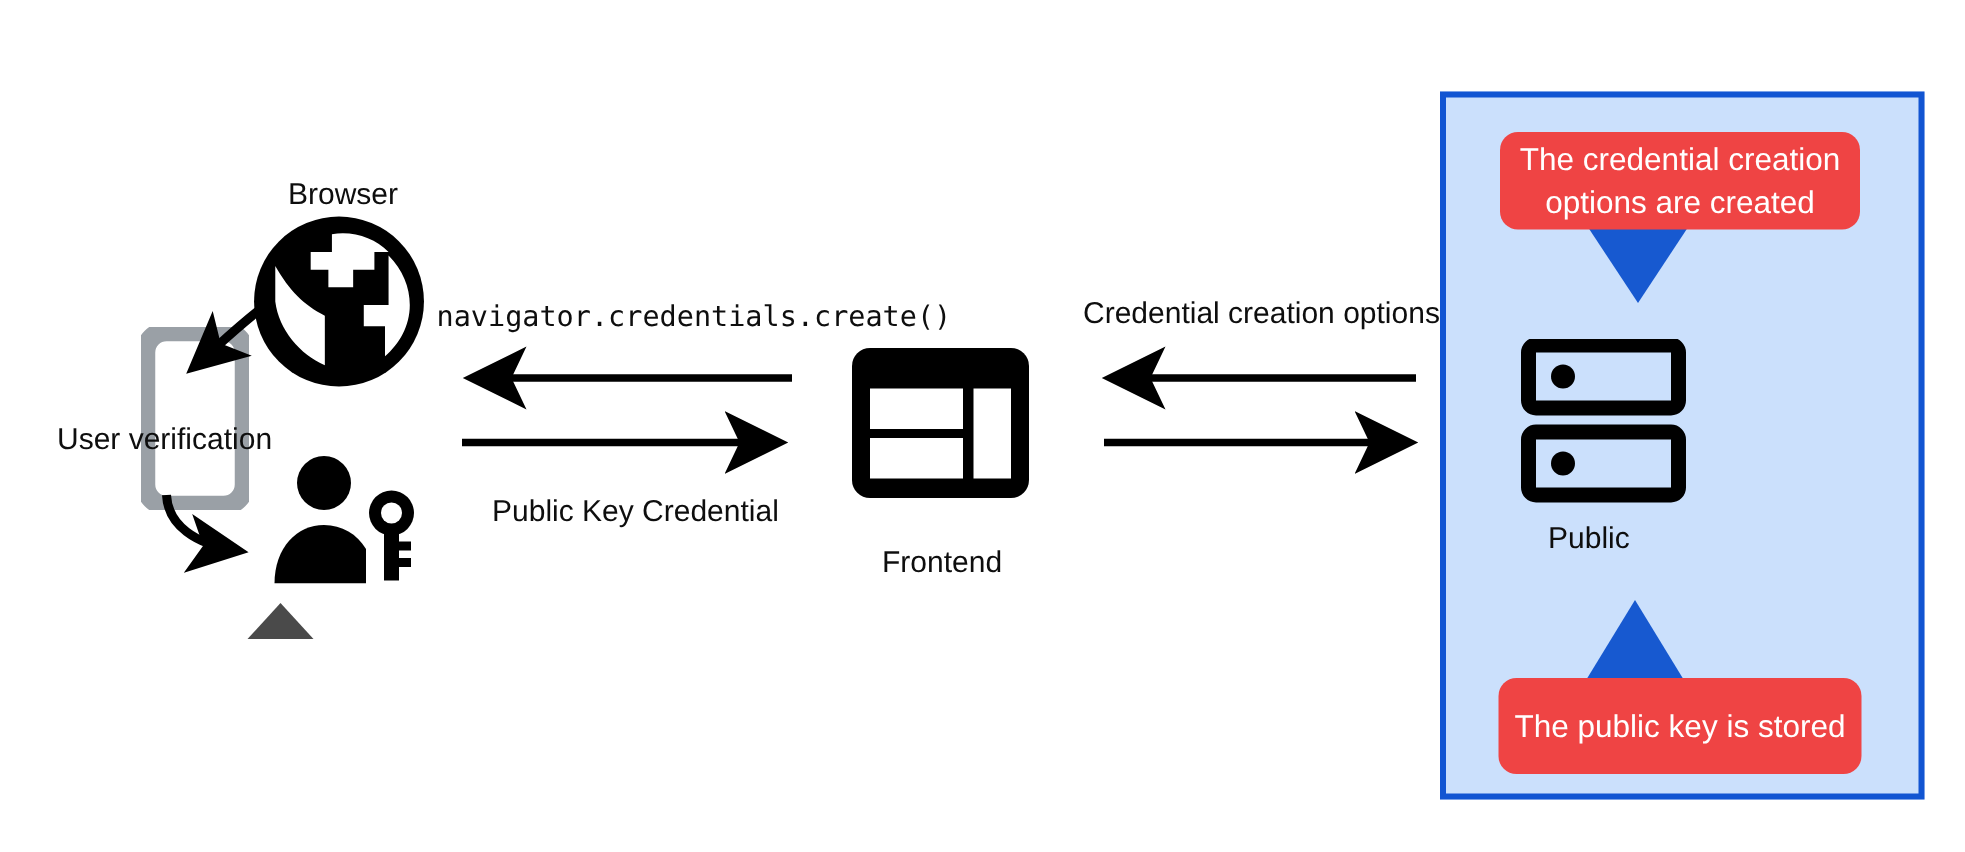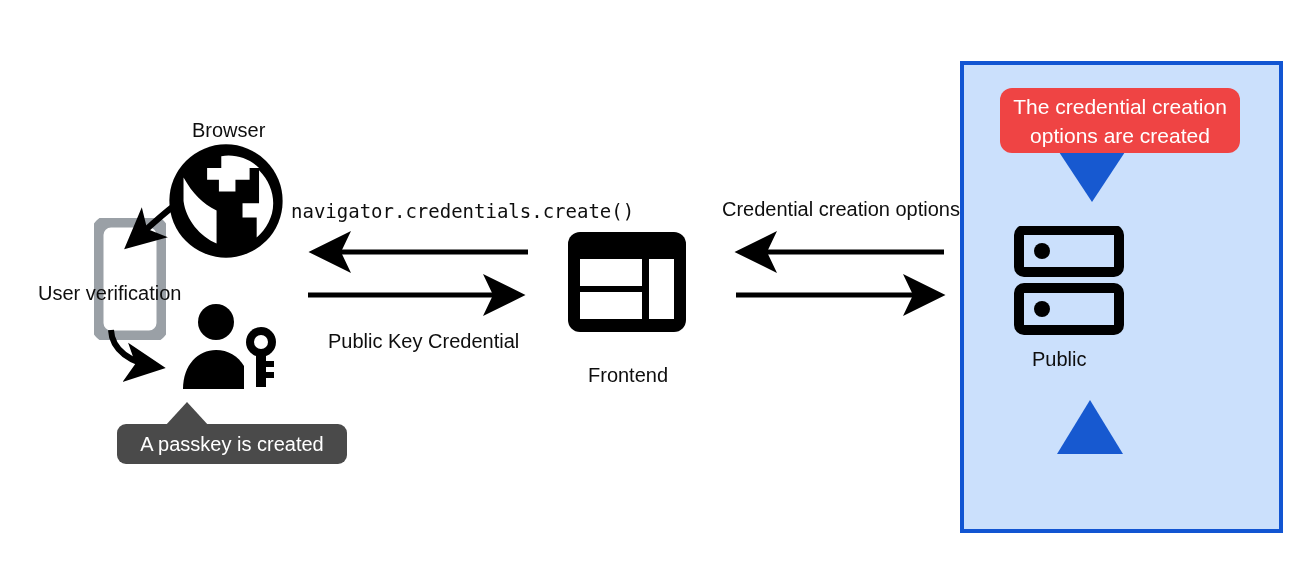--- a/index.html
+++ b/index.html
@@ -153,23 +153,23 @@
 <body>
 
 <div id="stage">
 
   <div class="backend-panel"></div>
 
   <div class="tail tail-down"></div>
   <div class="callout callout-top">The credential creation options are created</div>
 
   <div class="tail tail-up"></div>
+  <div class="callout callout-bottom">The public key is stored</div>
 
   <div class="tooltip-gray-tail"></div>
-  <div class="tooltip-gray">A passkey is created</div>
 
   <div class="icon icon-globe">
     <svg viewBox="0 0 100 100" width="118" height="118">
       <circle cx="50" cy="50" r="48" fill="#000000"></circle>
       <path d="M14 30 C22 44 30 52 42 58 L42 86 C28 80 16 66 14 50 Z" fill="#ffffff"></path>
       <path d="M46 12 C58 10 70 14 78 22 L70 22 L70 32 L58 32 L58 42 L44 42 L44 32 L34 32 L34 22 L46 22 Z" fill="#ffffff"></path>
       <path d="M78 24 C86 32 90 42 90 52 C90 64 84 74 76 81 L76 64 L64 64 L64 52 L78 52 Z" fill="#ffffff"></path>
     </svg>
   </div>
 

